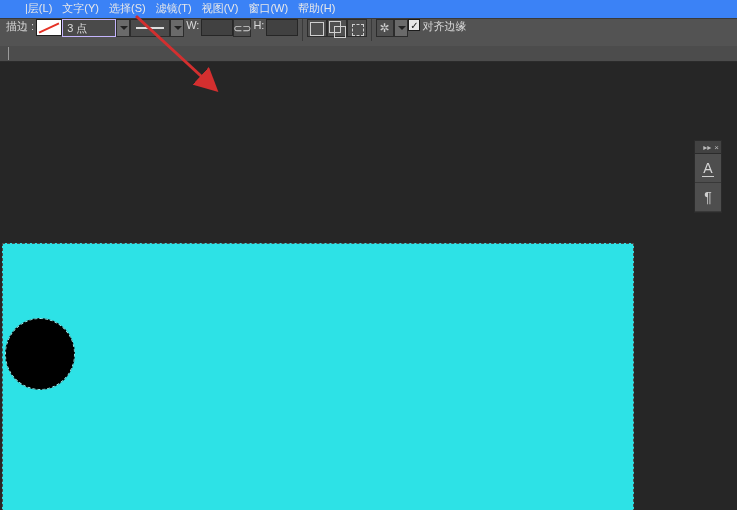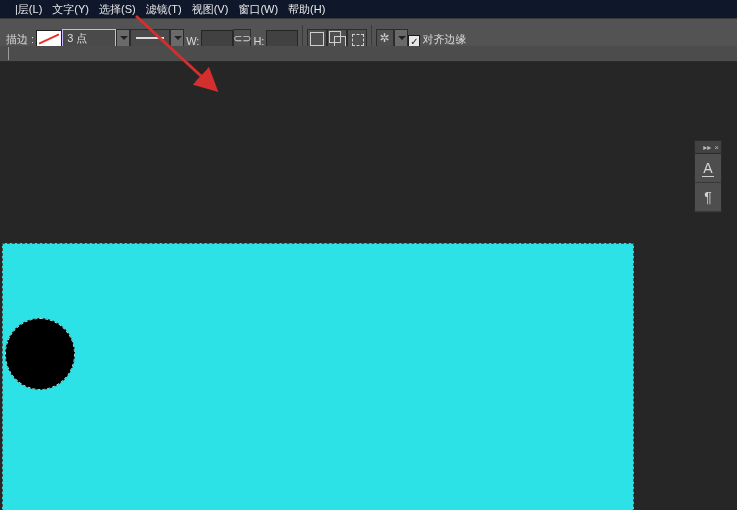--- a/index.html
+++ b/index.html
@@ -1,18 +1,18 @@
 <!DOCTYPE html>
 <html><head>
 <meta charset="utf-8">
 <style>
   html,body{margin:0;padding:0;width:737px;height:510px;background:#535353;font-family:"Microsoft YaHei",Arial,sans-serif;font-size:11px;color:#e8e8e8;overflow:hidden}
-  .menubar{height:18px;background:#0f172a;display:flex;align-items:center;padding:0 10px;border-bottom:1px solid #3a3a3a}
+  .menubar{height:18px;background:#3b82f6;display:flex;align-items:flex-start;padding:0 20px;border-bottom:1px solid #3a3a3a}
   .menubar .item{padding:1px 5px;cursor:default;color:#e8e8e8}
-  .optbar{height:28px;background:#535353;border-bottom:1px solid #2b2b2b;display:flex;align-items:flex-end;padding:0 4px;gap:0}
+  .optbar{height:28px;background:#535353;border-bottom:1px solid #2b2b2b;display:flex;align-items:flex-start;padding:0 4px;gap:0}
   .optbar .lbl{color:#d9d9d9;margin:0 2px}
   .swatch{width:26px;height:17px;background:#fff;border:1px solid #1f1f1f;position:relative;box-sizing:border-box}
   .swatch::after{content:"";position:absolute;left:1px;right:1px;top:7px;height:2px;background:#e53226;transform:rotate(-25deg)}
   .combo{width:54px;height:18px;background:#4a4a4a;border:1px solid #c4b5fd;display:flex;align-items:center;padding:0 4px;color:#ddd;box-sizing:border-box}
   .dd{width:14px;height:18px;background:#6a6a6a;border:1px solid #2c2c2c;box-sizing:border-box;position:relative}
   .dd::after{content:"";position:absolute;left:3px;top:6px;border:4px solid transparent;border-top-color:#222}
   .linebtn{width:40px;height:18px;background:#4a4a4a;border:1px solid #2c2c2c;box-sizing:border-box;display:flex;align-items:center;justify-content:center}
   .linebtn .ln{width:28px;height:2px;background:#dcdcdc}
   .txt{color:#d9d9d9;margin:0 2px}
   .numbox{width:32px;height:17px;background:#414141;border:1px solid #262626;box-sizing:border-box}

